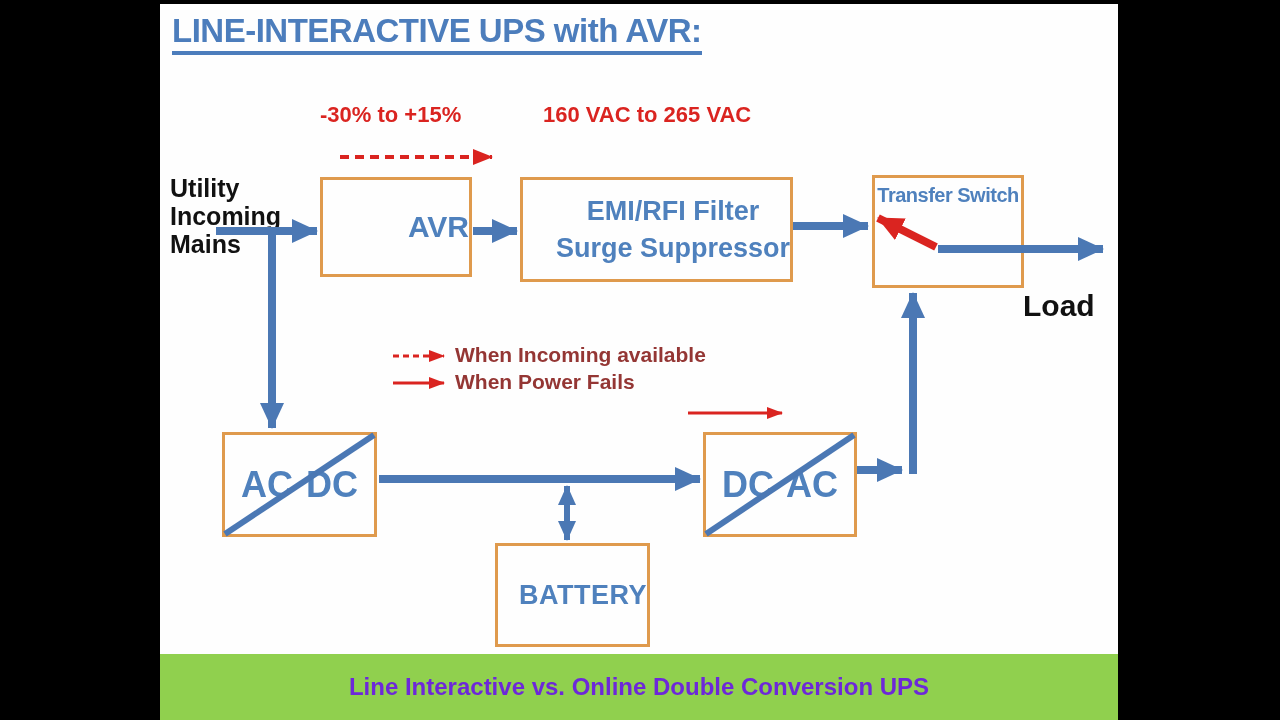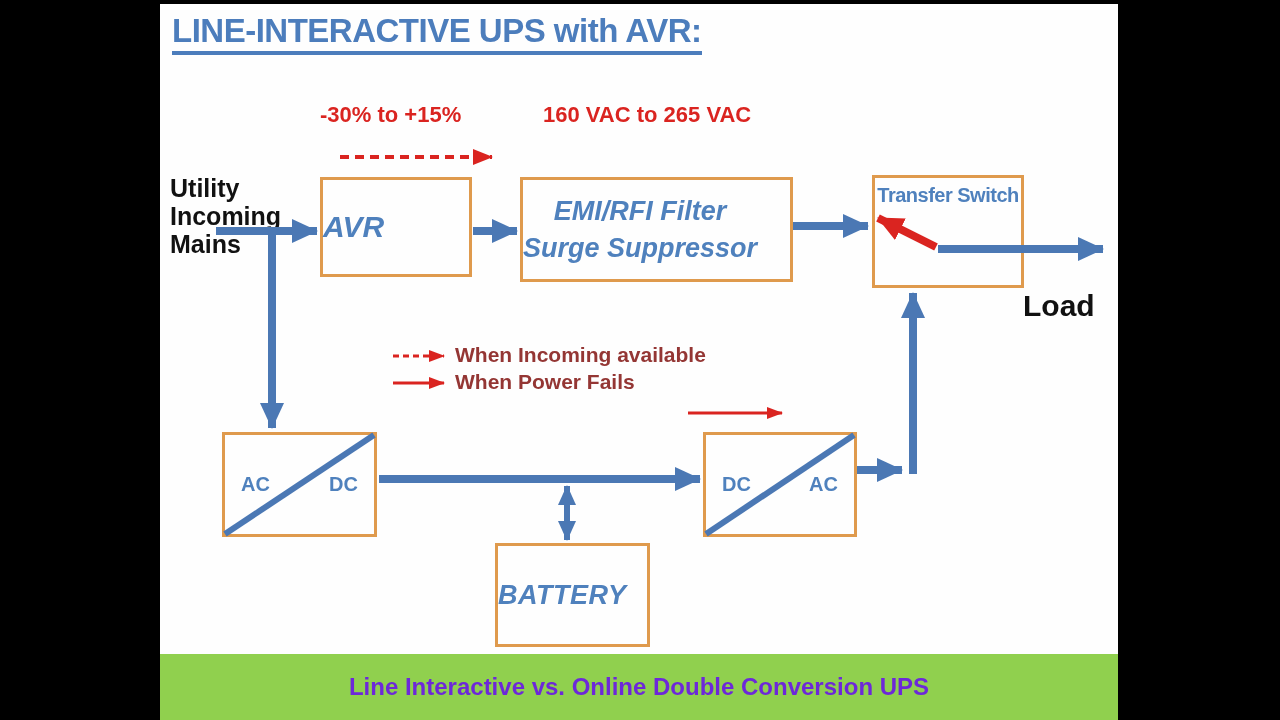--- a/index.html
+++ b/index.html
@@ -18,26 +18,26 @@
   .note-out{left:543px;top:102px;}
   .input-label{
     left:170px;top:174px;font-size:25px;font-weight:bold;color:#111;
     line-height:28px;white-space:pre-line;
   }
   .load-label{left:1023px;top:289px;font-size:30px;font-weight:bold;color:#111;}
   .box{
     position:absolute;border:3px solid #df9a4d;background:#fefefe;box-sizing:border-box;
     color:#4f81bd;font-weight:bold;
   }
-  .box-center{display:flex;align-items:center;justify-content:flex-start;text-align:center;font-style:italic;}
+  .box-center{display:flex;align-items:center;justify-content:flex-end;text-align:center;}
   .box-avr{left:320px;top:177px;width:152px;height:100px;font-size:30px;}
   .box-emi{left:520px;top:177px;width:273px;height:105px;font-size:27px;line-height:1.35;white-space:pre-line;}
   .box-ts{left:872px;top:175px;width:152px;height:113px;font-size:20px;}
   .ts-label{position:absolute;top:6px;left:0;width:100%;text-align:center;letter-spacing:-0.5px;white-space:nowrap;}
-  .box-conv{display:flex;align-items:center;justify-content:space-between;padding:0 16px;font-size:20px;}
+  .box-conv{display:flex;align-items:center;justify-content:space-between;padding:0 16px;font-size:36px;}
   .box-acdc{left:222px;top:432px;width:155px;height:105px;}
   .box-dcac{left:703px;top:432px;width:154px;height:105px;}
   .box-batt{left:495px;top:543px;width:155px;height:104px;font-size:27px;letter-spacing:0.5px;}
   .legend-text{font-size:21px;font-weight:bold;color:#943634;white-space:nowrap;}
   .leg1{left:455px;top:343px;}
   .leg2{left:455px;top:370px;}
   .footer{
     left:160px;top:654px;width:958px;height:66px;background:#90d04e;
     display:flex;align-items:center;justify-content:center;
   }

